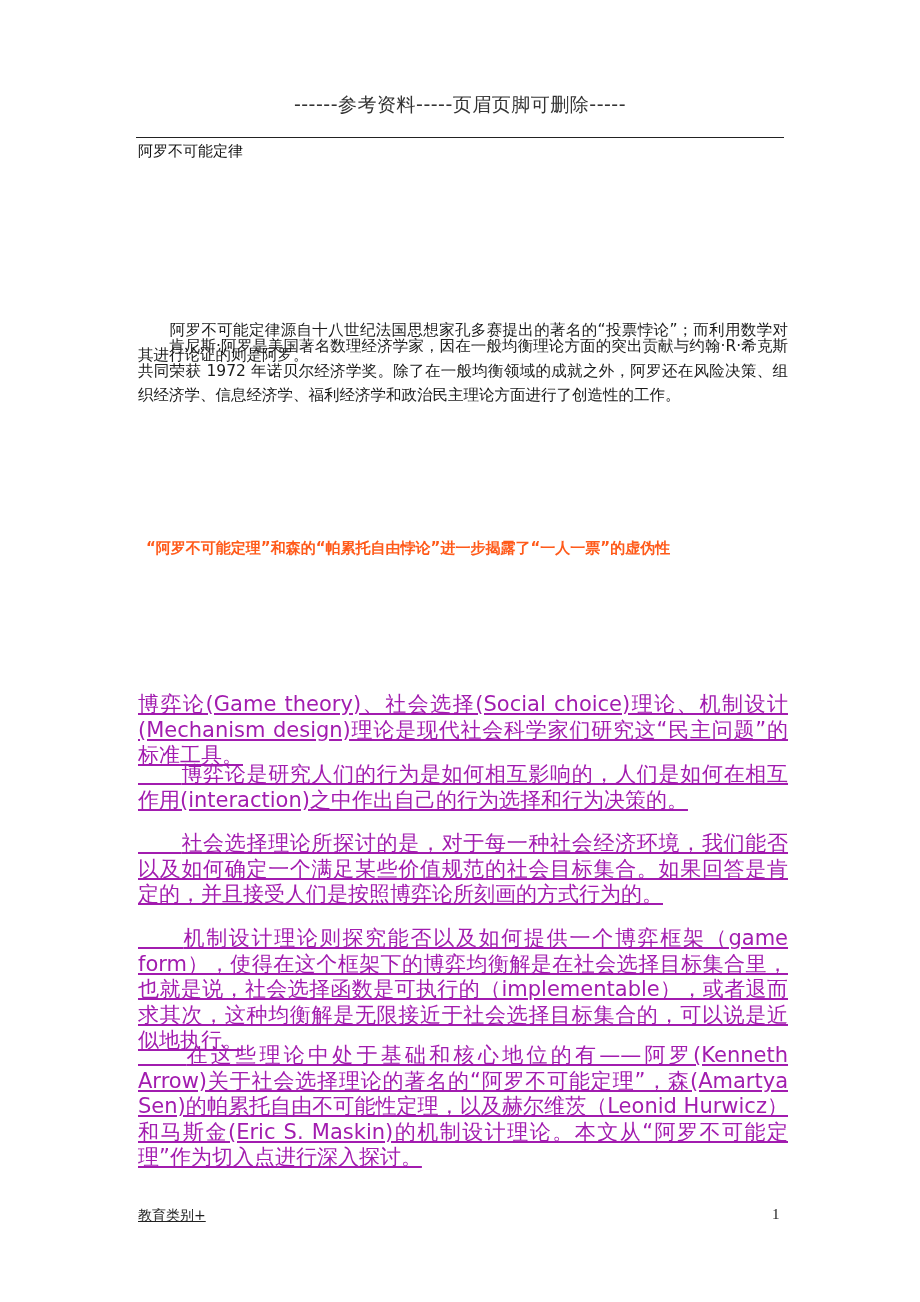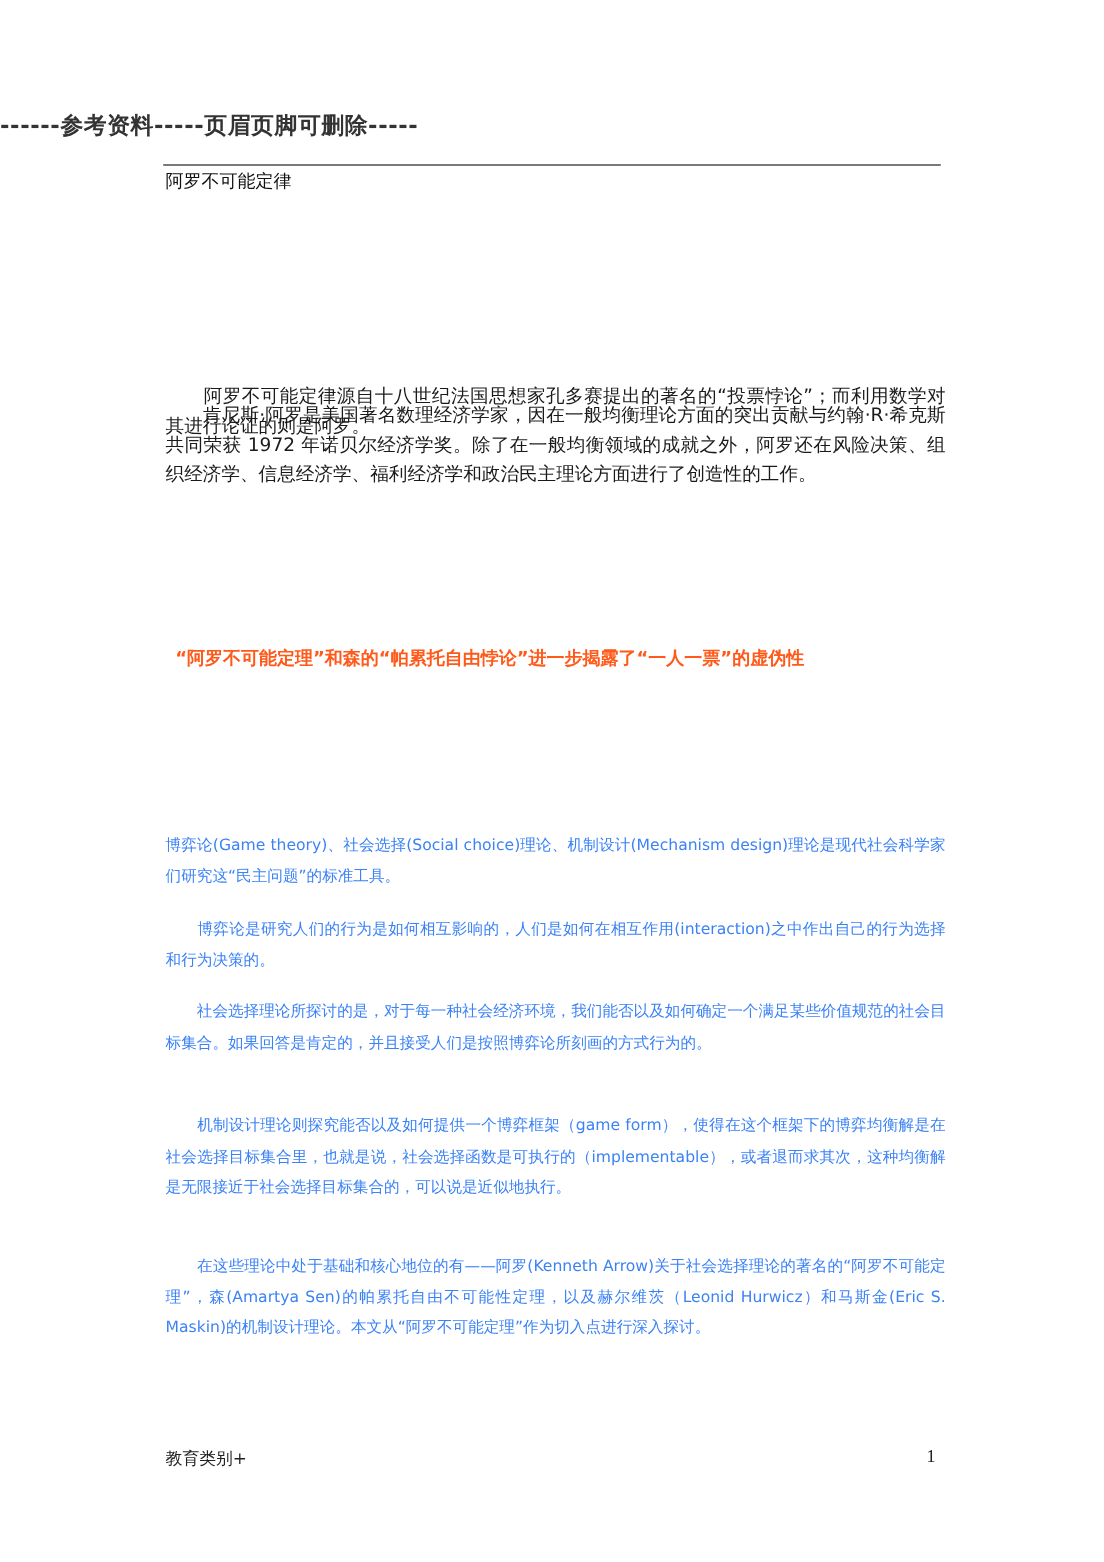--- a/index.html
+++ b/index.html
@@ -1,45 +1,45 @@
 <!DOCTYPE html>
 <html><head>
 <meta charset="utf-8">
 <style>
   html, body { margin: 0; padding: 0; background: #ffffff; }
   body { width: 920px; height: 1302px; position: relative; overflow: hidden;
          font-family: "DejaVu Sans", "Liberation Sans", sans-serif; color: #111; }
   .page { position: absolute; left: 0; top: 0; width: 920px; height: 1302px; }
 
-  .header-text { position: absolute; top: 92px; left: 0; width: 920px; 
-                 font-size: 19px; color: #333; letter-spacing: 0.5px; font-weight: bold; }
+  .header-text { position: absolute; top: 92px; left: 0; width: 920px; text-align: center;
+                 font-size: 19px; color: #333; letter-spacing: 0.5px; }
   .header-rule { position: absolute; top: 137px; left: 136px; width: 648px; height: 0;
                  border-top: 1.5px solid #222; }
 
   .doc-title { position: absolute; top: 142px; left: 138px; font-size: 15px; color: #111; }
 
   .para { position: absolute; left: 138px; width: 650px; font-size: 15.5px; line-height: 24.5px;
           color: #1a1a1a; text-align: justify; margin: 0; }
   .p1 { top: 163px; }
   .p2 { top: 286px; margin-top: 32px; }
   .p3 { top: 334px; }
 
   .orange-heading { position: absolute; top: 539px; left: 146px; font-size: 15px; font-weight: bold;
                     color: #ff5a1a; white-space: nowrap; }
 
-  .para2 { position: absolute; left: 138px; width: 650px; font-size: 13px; line-height: 25.5px;
-           color: #3b82f6; margin: 0; text-align: justify; }
+  .para2 { position: absolute; left: 138px; width: 650px; font-size: 21px; line-height: 25.5px;
+           color: #a21caf; margin: 0; text-align: justify; text-decoration: underline; }
   .q1 { top: 692px; }
   .q2 { top: 762px; }
   .q3 { top: 831px; }
   .q4 { top: 926px; }
   .q5 { top: 1043px; }
 
   .footer-left { position: absolute; top: 1207px; left: 138px; font-size: 14px; color: #222;
-                 font-family: "DejaVu Serif", "Liberation Serif", serif; }
+                 font-family: "DejaVu Serif", "Liberation Serif", serif; text-decoration: underline; }
   .footer-right { position: absolute; top: 1206px; left: 772px; font-size: 15px; color: #222;
                   font-family: "Liberation Serif", "DejaVu Serif", serif; }
 </style>
 </head>
 <body>
 
 <div class="page">
   <div class="header-text">------参考资料-----页眉页脚可删除-----</div>
   <div class="header-rule"></div>
 

